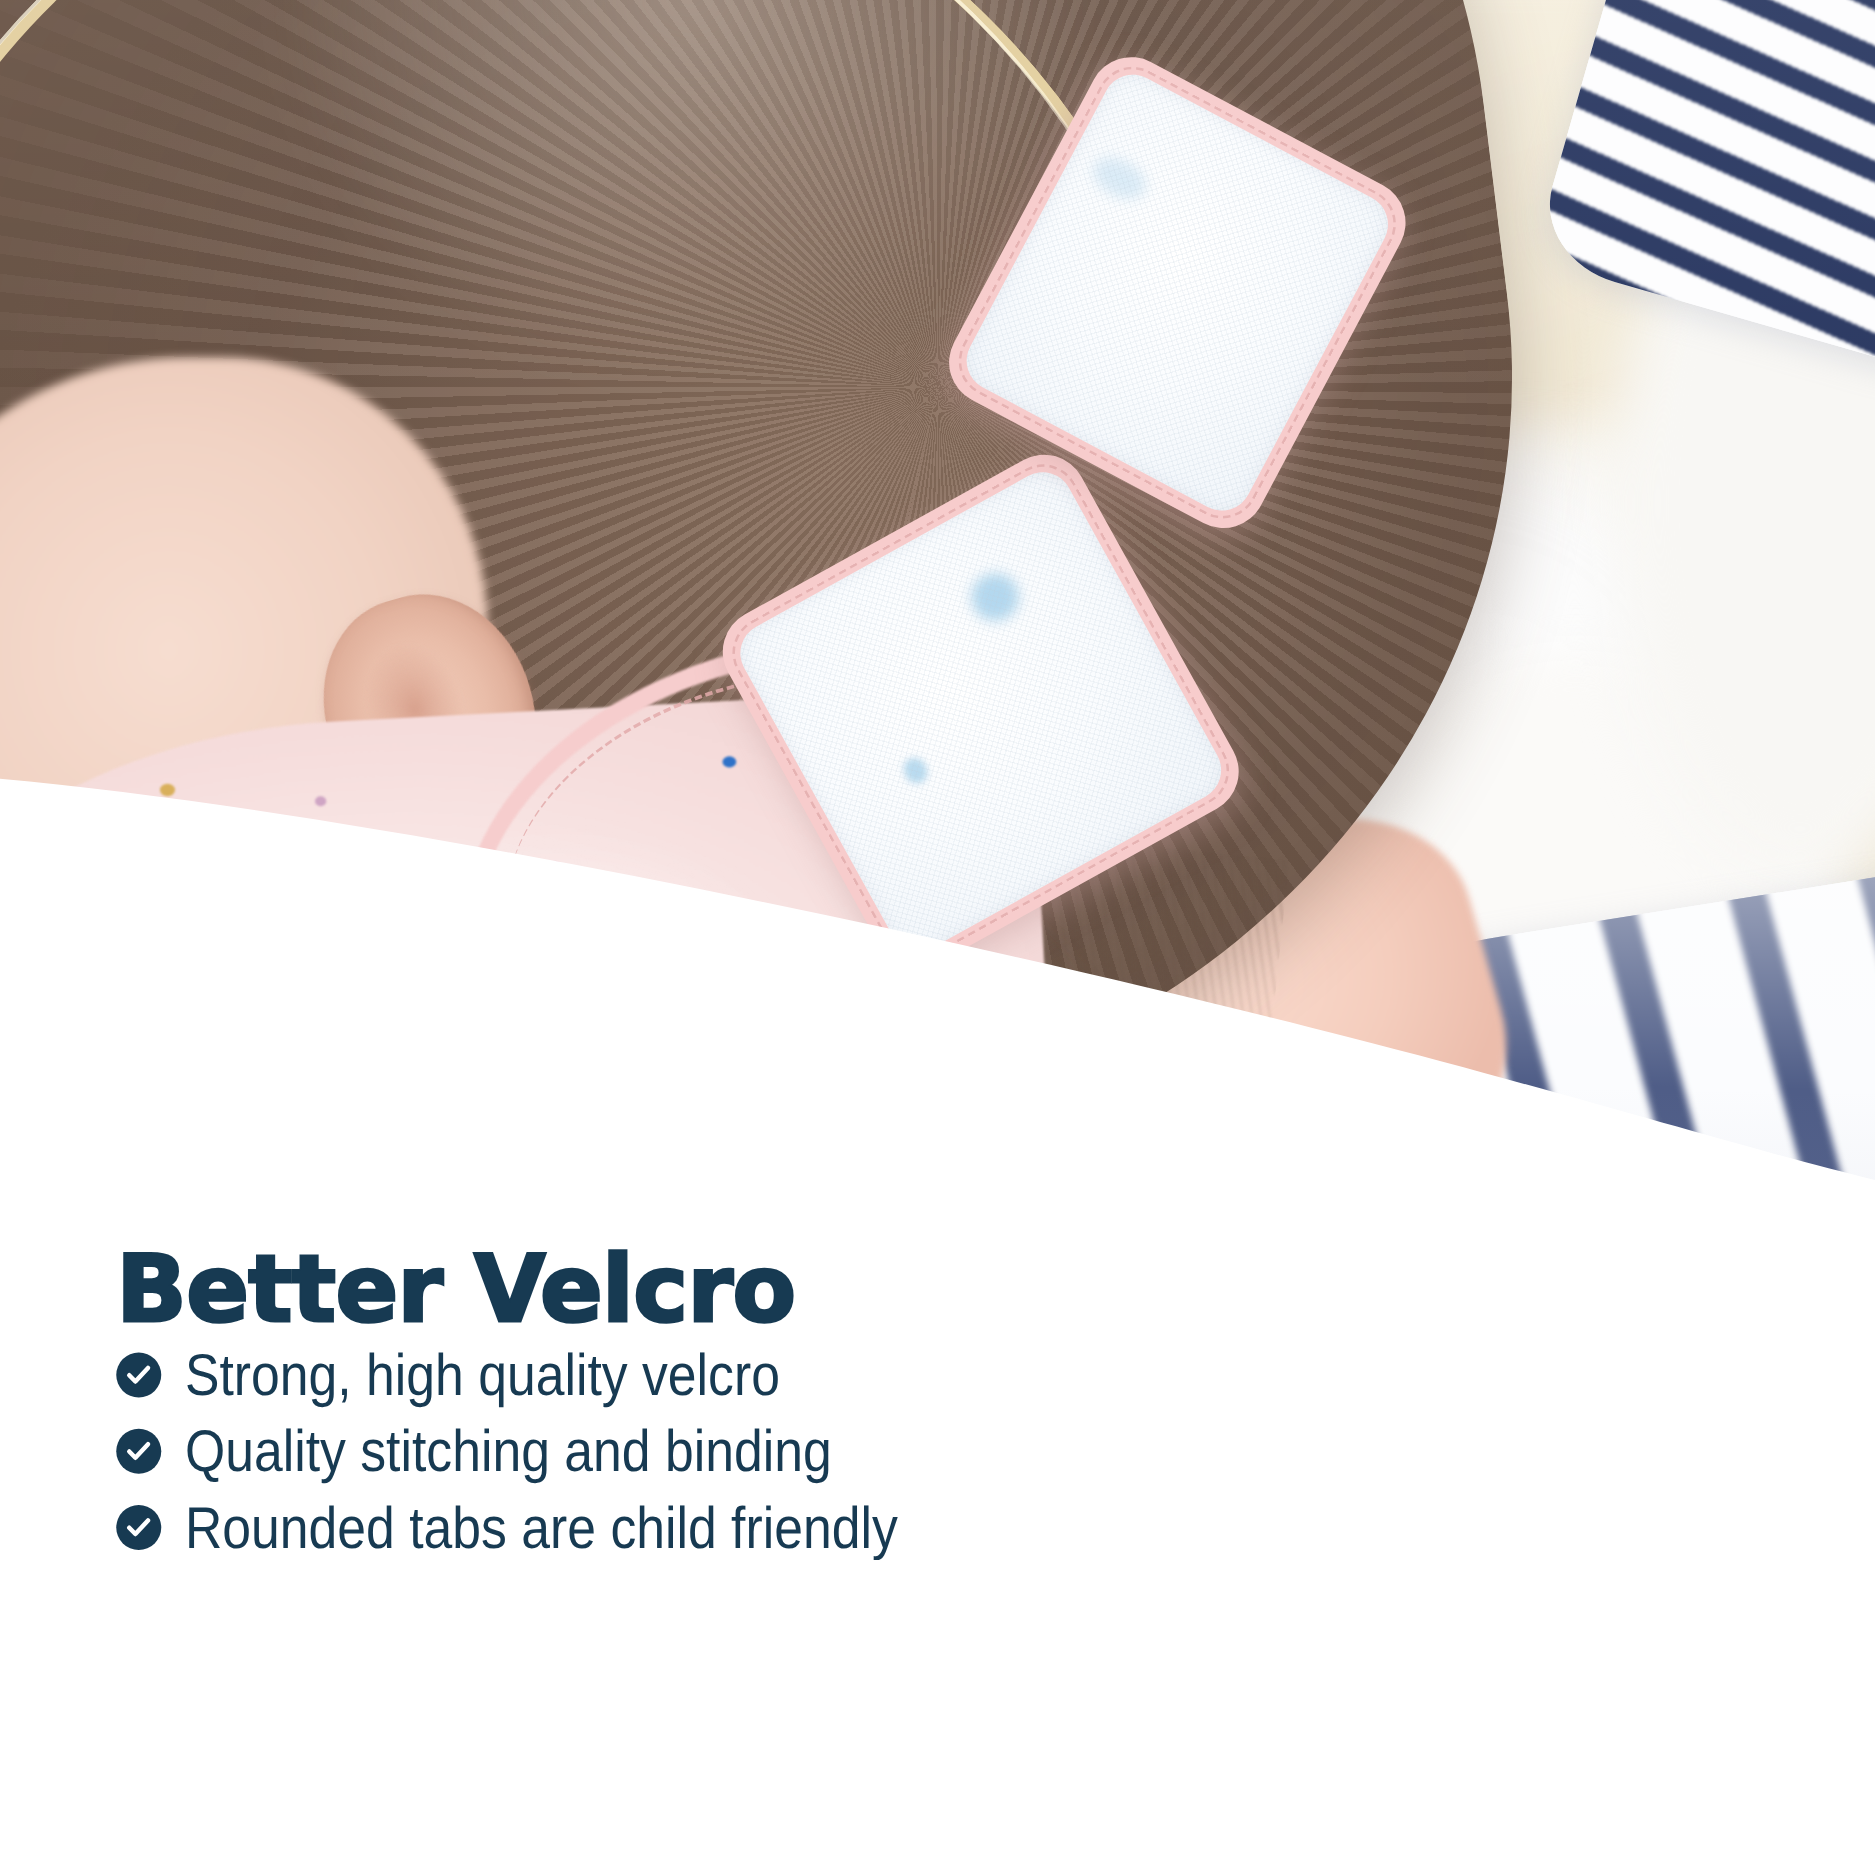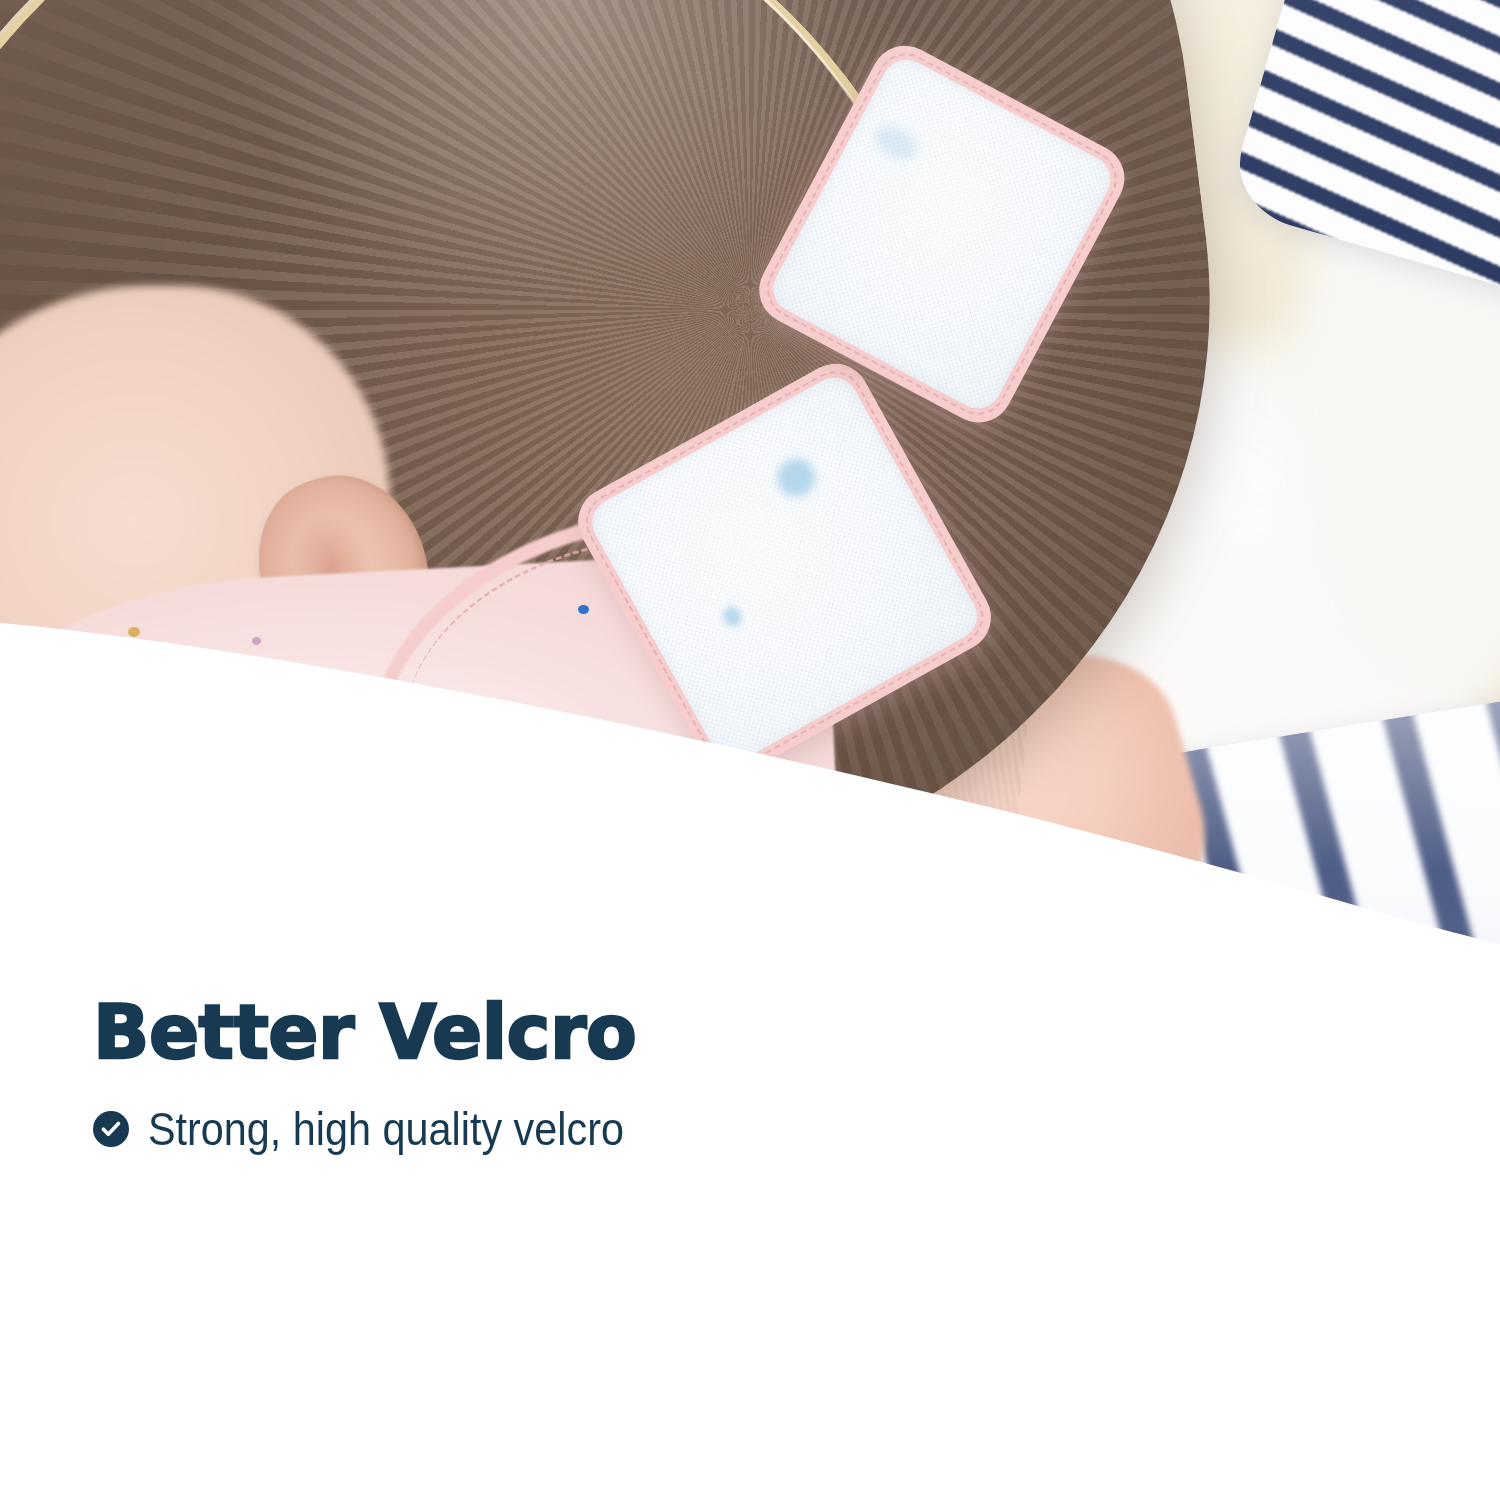--- a/index.html
+++ b/index.html
@@ -290,21 +290,21 @@
     margin:0;
     font-family:"DejaVu Sans", sans-serif;
     font-weight:700;
     font-size:74px;
     line-height:1.0;
     letter-spacing:-.5px;
     color:#173a52;
     -webkit-text-stroke:2.4px #173a52;
     paint-order:stroke fill;
   }
-  .bullets{list-style:none;margin:35px 0 0;padding:0;}
+  .bullets{list-style:none;margin:6px 0 0;padding:0;}
   .bullet{
     display:flex;align-items:center;
     margin:0 0 11px 0;
     min-height:50px;
   }
   .check{
     flex:0 0 auto;width:36px;height:36px;border-radius:50%;
     background:#173a52;position:relative;margin-right:19px;
   }
   .check svg{position:absolute;left:8px;top:9px;width:20px;height:18px;}
@@ -426,20 +426,36 @@
 
       <li class="bullet">
         <span class="check">
           <svg viewBox="0 0 20 18" aria-hidden="true">
             <path d="M2.4 9.2 L7.3 14.2 L17.4 3.4" fill="none" stroke="#ffffff" stroke-width="3.6" stroke-linecap="round" stroke-linejoin="round"></path>
           </svg>
         </span>
         <span class="bullet-text">Strong, high quality velcro</span>
       </li>
 
-
-
+      <li class="bullet">
+        <span class="check">
+          <svg viewBox="0 0 20 18" aria-hidden="true">
+            <path d="M2.4 9.2 L7.3 14.2 L17.4 3.4" fill="none" stroke="#ffffff" stroke-width="3.6" stroke-linecap="round" stroke-linejoin="round"></path>
+          </svg>
+        </span>
+        <span class="bullet-text">Quality stitching and binding</span>
+      </li>
+
+
+      <li class="bullet">
+        <span class="check">
+          <svg viewBox="0 0 20 18" aria-hidden="true">
+            <path d="M2.4 9.2 L7.3 14.2 L17.4 3.4" fill="none" stroke="#ffffff" stroke-width="3.6" stroke-linecap="round" stroke-linejoin="round"></path>
+          </svg>
+        </span>
+        <span class="bullet-text">Rounded tabs are child friendly</span>
+      </li>
 
 
     </ul>
   </div>
 
 </div>
 
 </body></html>

